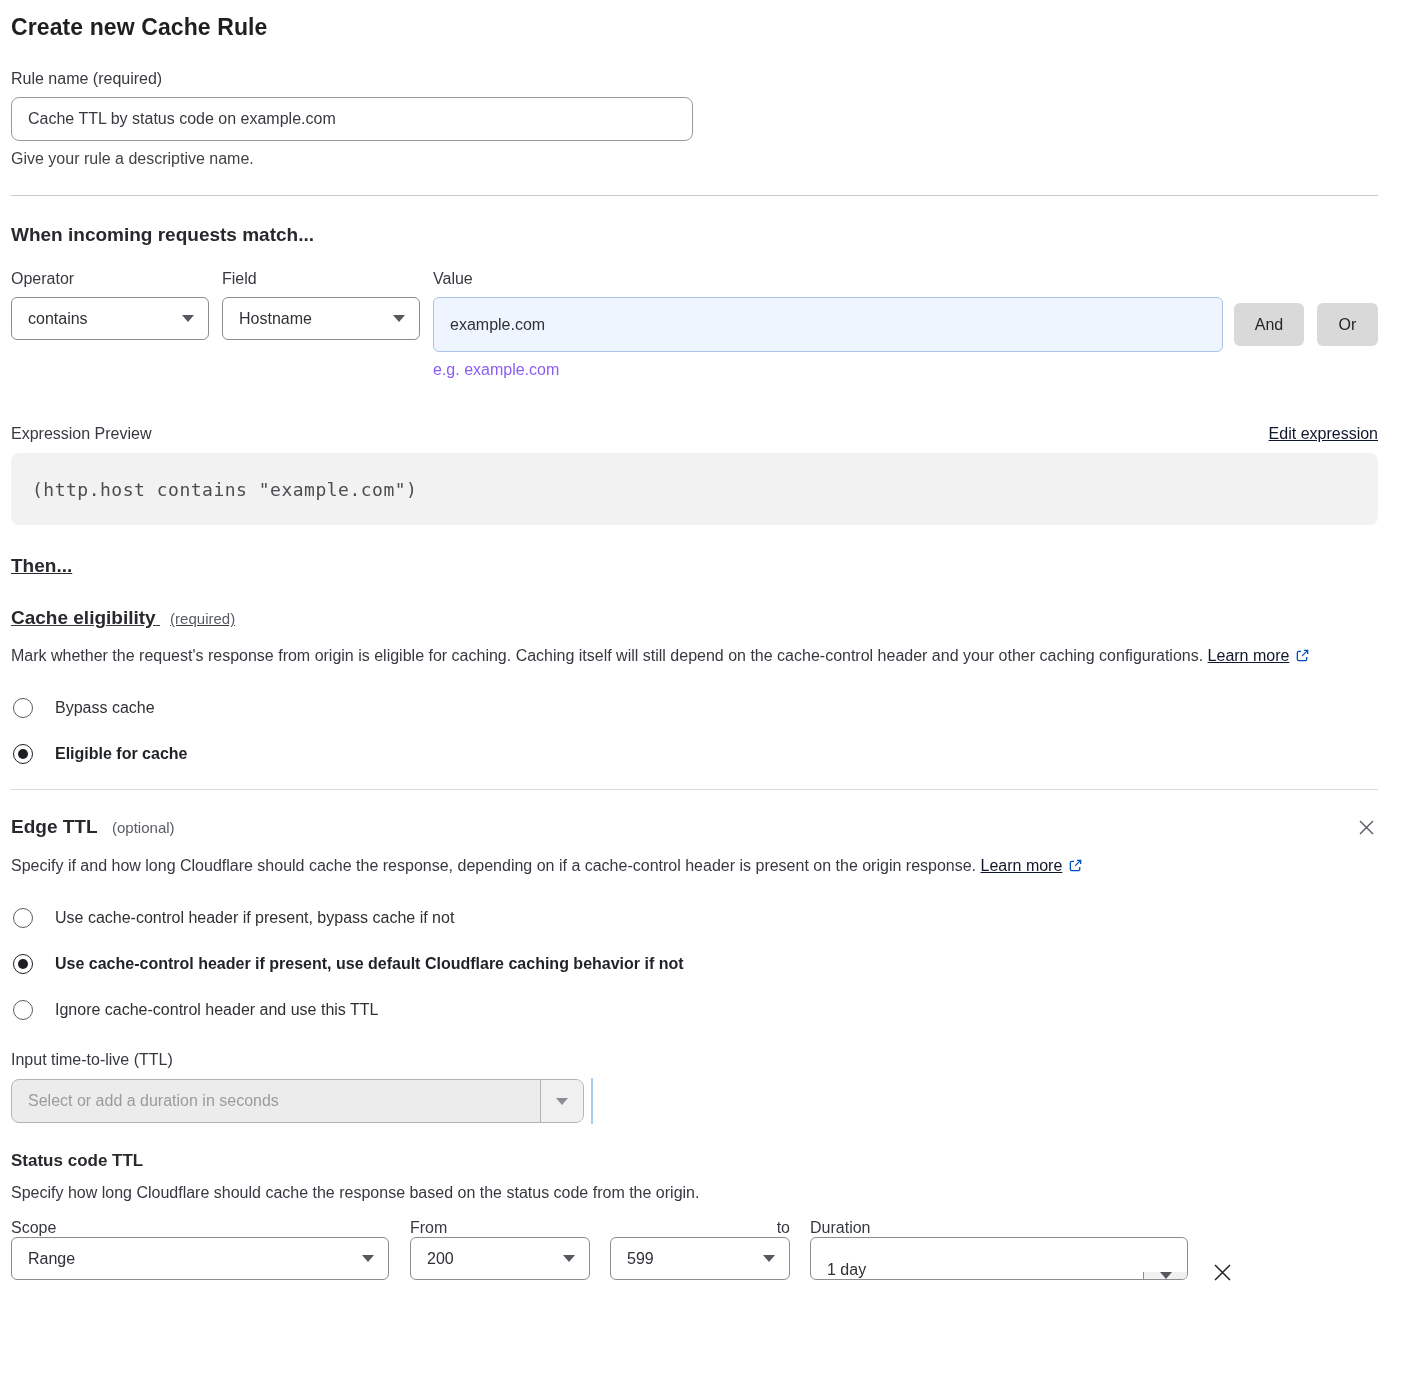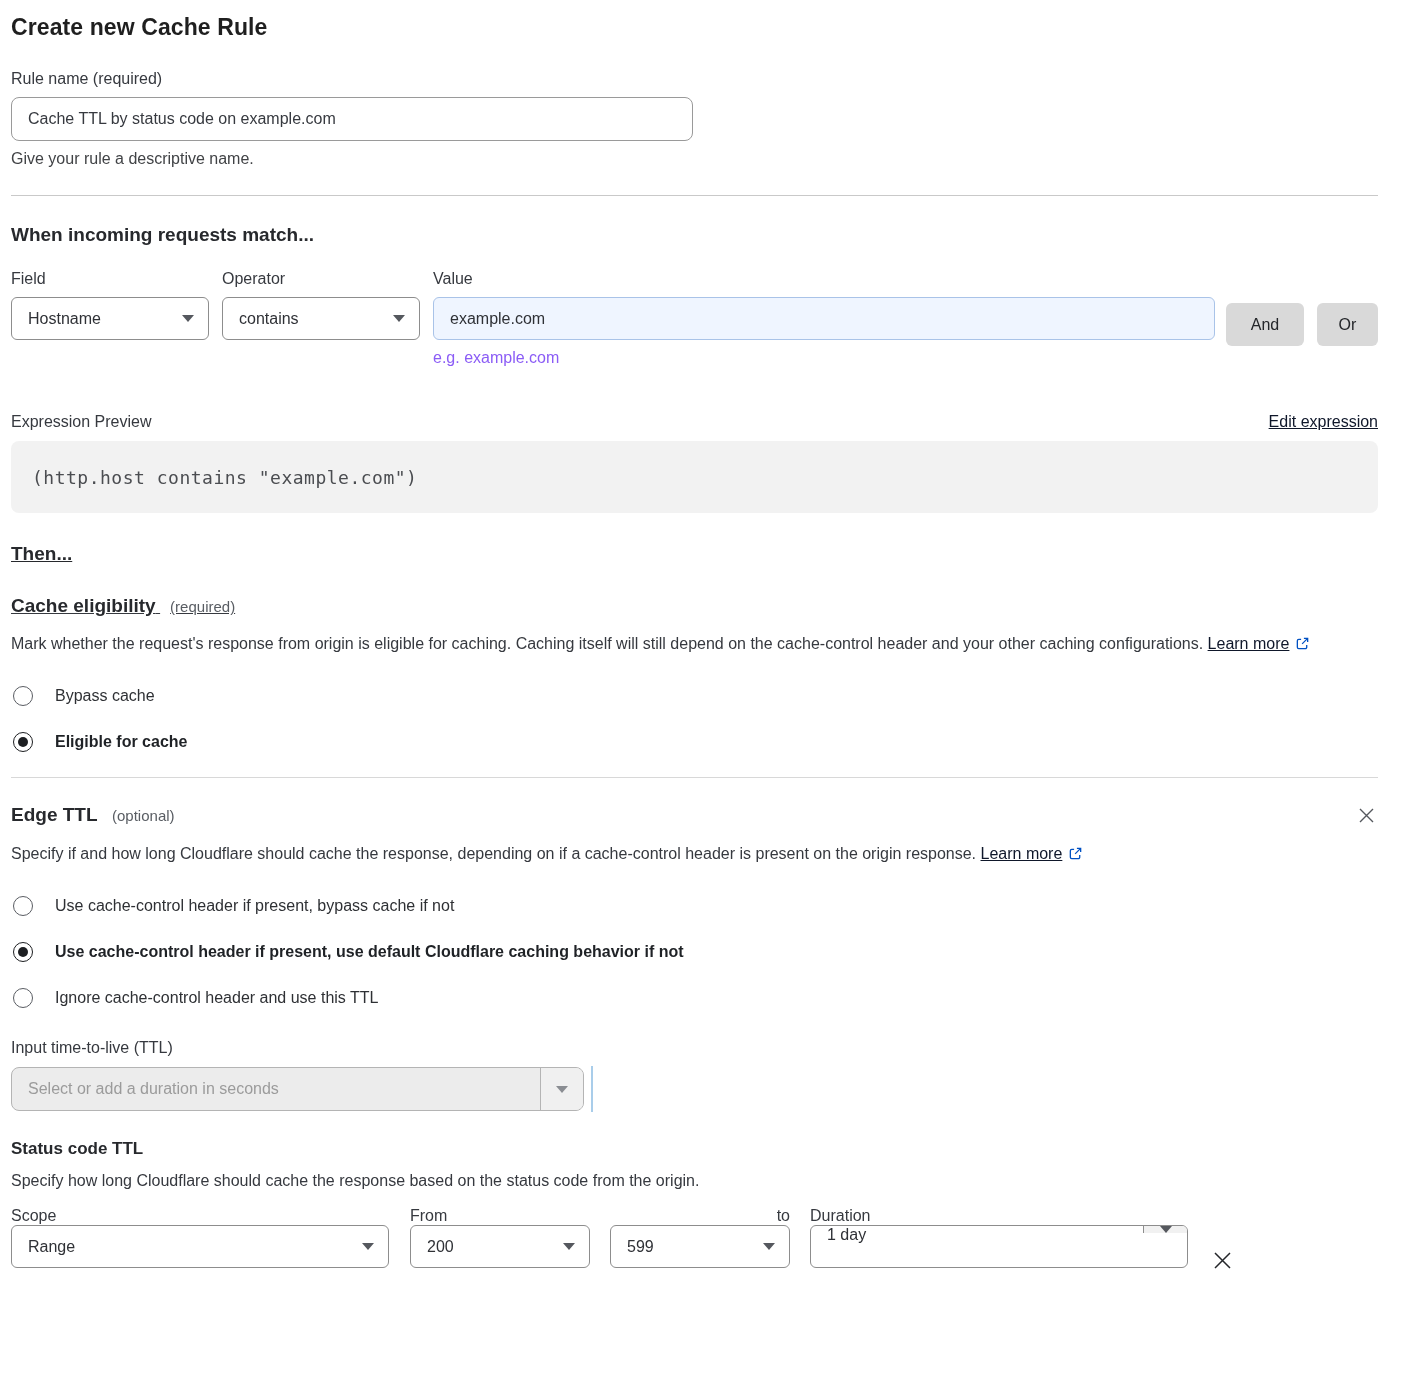--- a/index.html
+++ b/index.html
@@ -41,33 +41,33 @@
     height: 43px; border: 1px solid #8d8d8d; border-radius: 6px; background: #fff;
     display: flex; align-items: center; justify-content: space-between;
     padding: 0 14px 0 16px; cursor: pointer; font-size: 16px; color: #2f3136;
   }
   .tri {
     width: 0; height: 0; flex: none;
     border-left: 6px solid transparent; border-right: 6px solid transparent;
     border-top: 7px solid #55585e;
   }
   .value-input {
-    height: 43px; width: 100%;
+    height: 55px; width: 100%;
     background: #eff5ff; border: 1px solid #a9c3e8; border-radius: 6px;
     padding: 0 16px; font-size: 16px; color: #2f3136; outline: none;
     font-family: "Liberation Sans", sans-serif;
   }
   .hint { margin-top: 9px; font-size: 16px; color: #8b5cf6; }
 
   .conj-btn {
     height: 43px; margin-top: 33px; border: none; border-radius: 6px;
     background: #d9d9d9; color: #24262a; font-size: 16px; cursor: pointer;
     font-family: "Liberation Sans", sans-serif;
   }
-  .btn-and { width: 78px; margin-left: -2px; }
+  .btn-and { width: 70px; margin-left: -2px; }
   .btn-or  { width: 61px; }
 
   
   .expr-row { display: flex; justify-content: space-between; align-items: flex-end; margin-top: 46px; }
   a.link { color: #0f172a; text-decoration: underline; cursor: pointer; }
   .expr-box {
     margin-top: 10px; height: 72px; background: #f2f2f2; border-radius: 8px;
     display: flex; align-items: center; padding: 0 21px;
   }
   .expr-code {
@@ -118,21 +118,21 @@
   .bottom-grid { display: flex; align-items: flex-start; margin-top: 12px; }
   .bottom-col { display: flex; flex-direction: column; }
   .bottom-col .field-label { }
   .w-scope { width: 378px; margin-right: 21px; }
   .w-from  { width: 180px; margin-right: 20px; }
   .w-to    { width: 180px; margin-right: 20px; text-align: right; }
   .w-dur   { width: 378px; margin-right: 23px; }
 
   .combo-split {
     height: 43px; border: 1px solid #8d8d8d; border-radius: 6px; background: #fff;
-    display: flex; align-items: flex-start; overflow: hidden;
+    display: flex; align-items: flex-end; overflow: hidden;
   }
   .combo-split .val { flex: 1; display: flex; align-items: center; padding: 0 16px; font-size: 16px; color: #2f3136; }
   .combo-split .arrow-sec {
     width: 44px; flex: none; border-left: 1px solid #8d8d8d; background: #f1f1f1;
     display: flex; align-items: center; justify-content: center; cursor: pointer;
   }
   .row-x { margin-top: 42px; cursor: pointer; }
 
   .mt-28 { margin-top: 28px; }
   .mt-30 { margin-top: 30px; text-decoration: underline; }
@@ -146,31 +146,31 @@
 
   <label class="field-label" style="margin-top:29px">Rule name (required)</label>
   <input class="text-input" style="margin-top: 9px;" type="text" value="Cache TTL by status code on example.com">
   <div class="help-text" style="margin-top:9px">Give your rule a descriptive name.</div>
 
   <hr class="divider" style="margin-top:27px">
 
   <h2 class="section-heading mt-28">When incoming requests match...</h2>
 
   <div class="match-grid">
+    <div class="match-col col-operator">
+      <span class="field-label">Operator</span>
+      <div class="select-box">
+        <span>contains</span>
+        <span class="tri"></span>
+      </div>
+    </div>
     <div class="match-col col-field">
       <span class="field-label">Field</span>
       <div class="select-box">
         <span>Hostname</span>
-        <span class="tri"></span>
-      </div>
-    </div>
-    <div class="match-col col-operator">
-      <span class="field-label">Operator</span>
-      <div class="select-box">
-        <span>contains</span>
         <span class="tri"></span>
       </div>
     </div>
     <div class="match-col col-value">
       <span class="field-label">Value</span>
       <input class="value-input" type="text" value="example.com" style="">
       <div class="hint">e.g. example.com</div>
     </div>
     <button class="conj-btn btn-and">And</button>
     <button class="conj-btn btn-or">Or</button>

